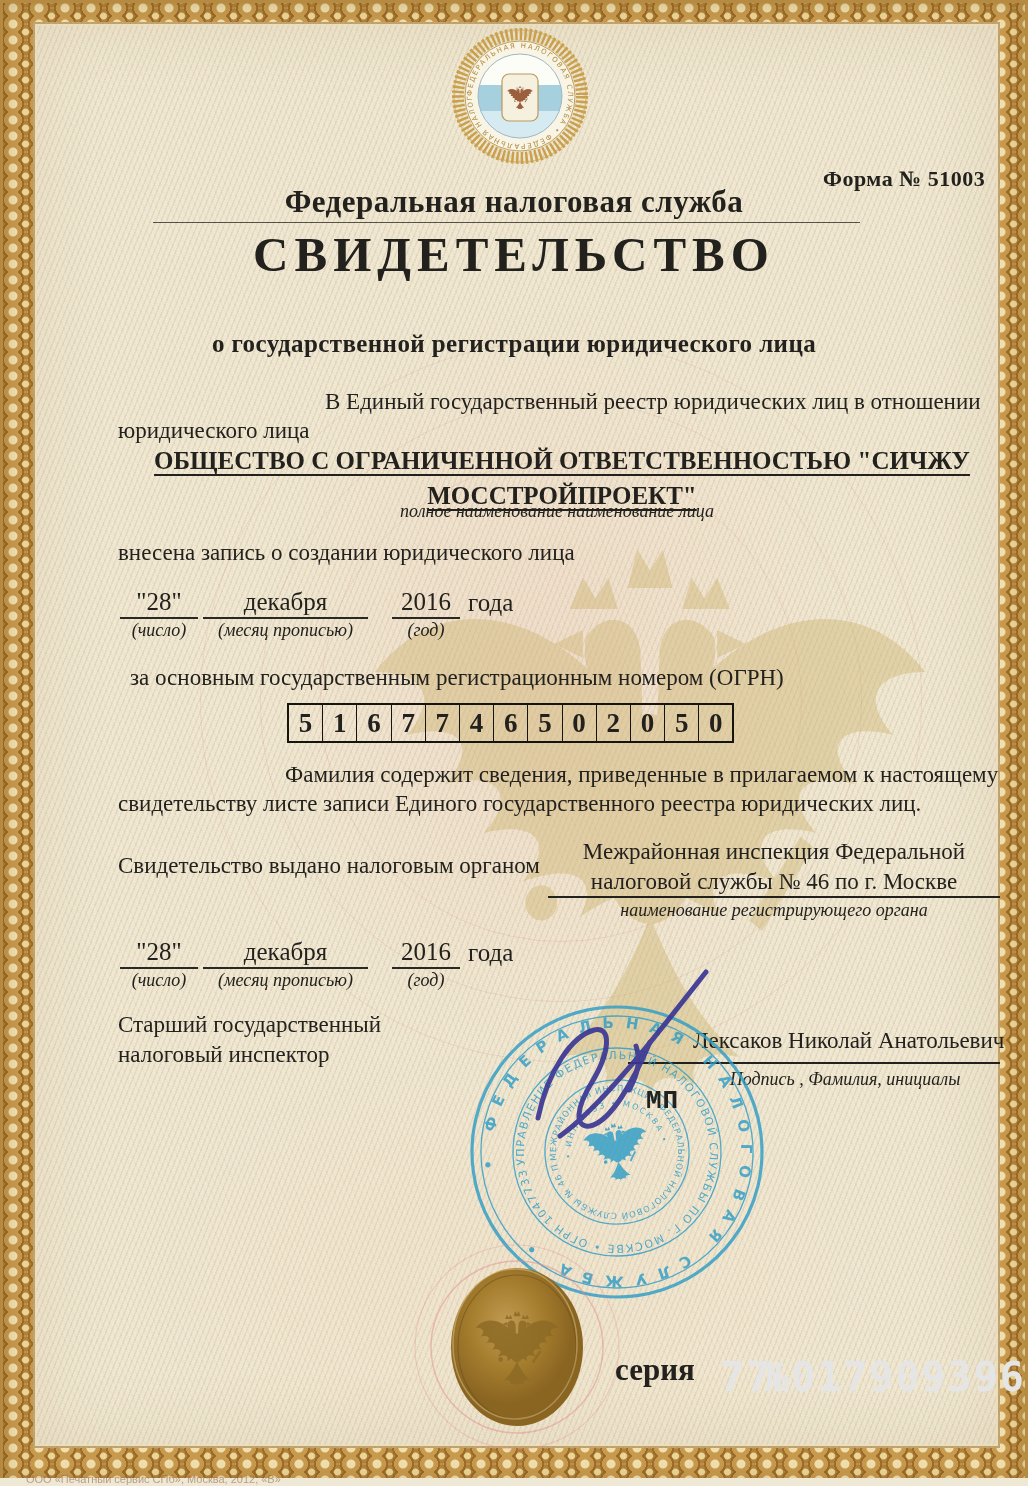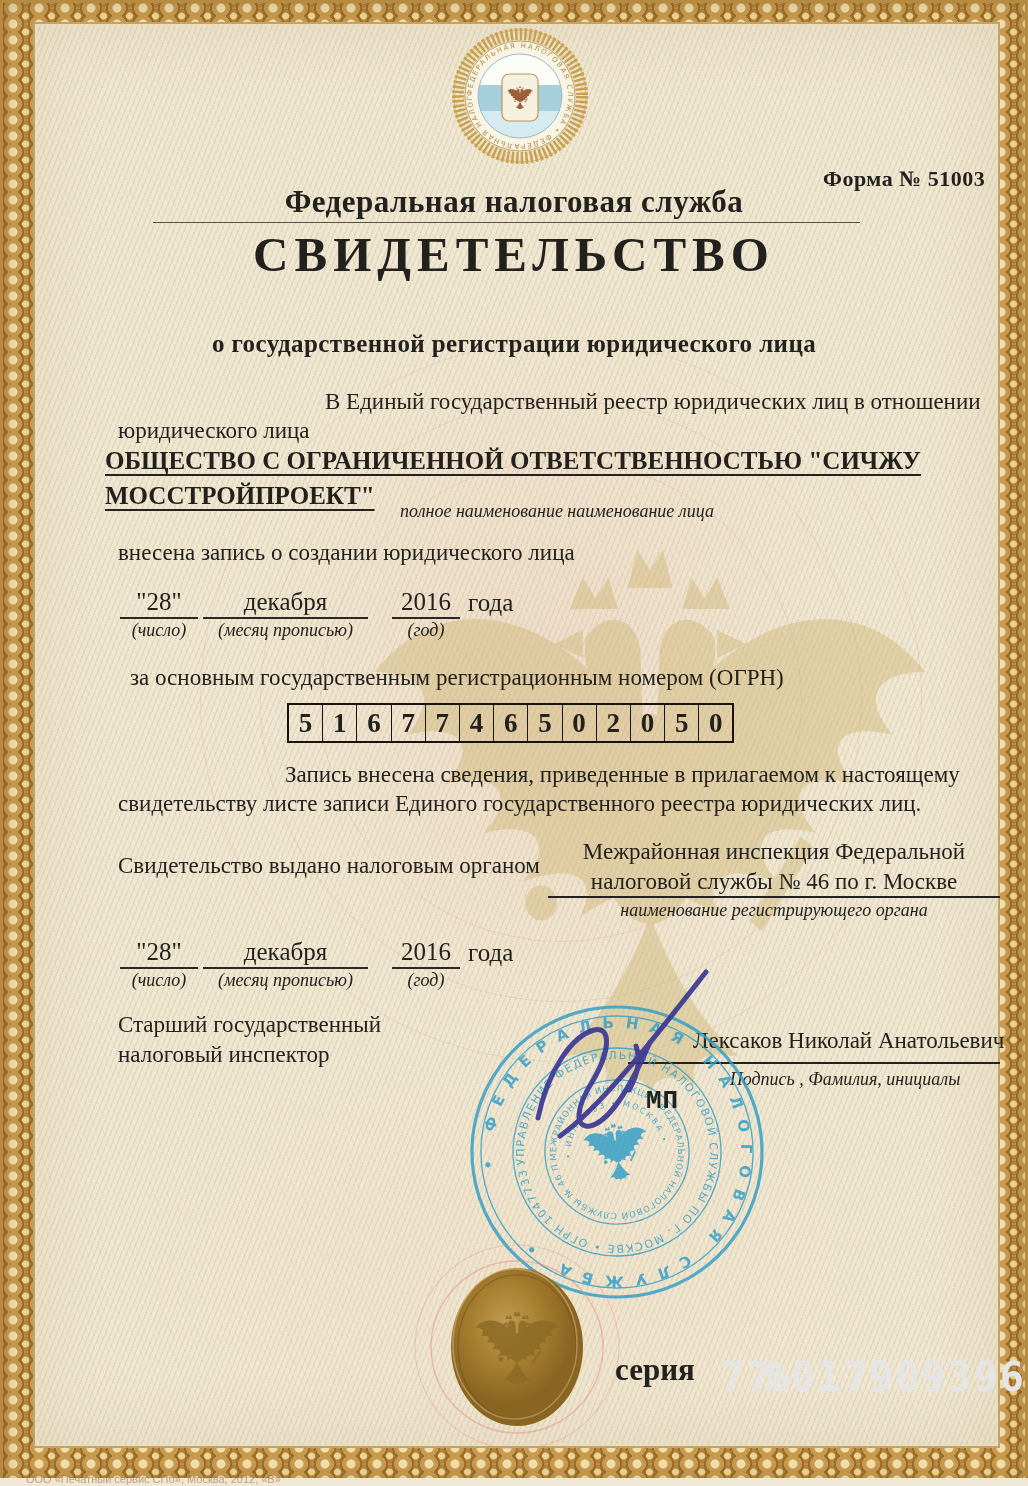--- a/index.html
+++ b/index.html
@@ -25,21 +25,21 @@
     box-shadow:inset 0 0 0 2px rgba(238,222,182,.65), inset 0 0 70px rgba(180,150,100,.18);}
   .rosette{position:absolute;border-radius:50%;border:1px solid rgba(206,120,110,.16);}
   .abs{position:absolute;}
   .center{left:0;width:1028px;text-align:center;}
   .form-label{font-size:22px;font-weight:bold;letter-spacing:.5px;}
   .agency{font-size:31px;font-weight:bold;letter-spacing:.5px;}
   .rule{height:0;border-top:1.6px solid rgba(60,55,45,.85);}
   .doc-title{font-size:49px;font-weight:bold;letter-spacing:6px;}
   .subtitle{font-size:25px;font-weight:bold;letter-spacing:.4px;}
   .body-t{font-size:23px;}
-  .company{left:105px;width:878px;text-align:left;font-size:25px;font-weight:bold;line-height:35px;}
+  .company{left:123px;width:878px;text-align:center;font-size:25px;font-weight:bold;line-height:35px;}
   .company span{text-decoration:underline;text-decoration-thickness:2px;text-underline-offset:5px;}
   .small-cap{font-size:18px;font-style:italic;}
   .dcol{position:absolute;text-align:center;}
   .dval{font-size:25px;border-bottom:2px solid #2a2823;padding:0 6px 1px 6px;display:block;}
   .dcap{font-size:18px;font-style:italic;display:block;margin-top:1px;}
   .ogrn-row{position:absolute;display:flex;border:2.2px solid #16140f;}
   .ogrn-cell{width:33.2px;height:36px;border-left:1.8px solid #16140f;display:flex;
              align-items:center;justify-content:center;font-size:27px;font-weight:bold;}
   .ogrn-cell:first-child{border-left:none;}
   .issuer-name{left:545px;width:458px;text-align:center;font-size:23px;line-height:31px;}
@@ -154,21 +154,21 @@
     <span class="ogrn-cell">4</span>
     <span class="ogrn-cell">6</span>
     <span class="ogrn-cell">5</span>
     <span class="ogrn-cell">0</span>
     <span class="ogrn-cell">2</span>
     <span class="ogrn-cell">0</span>
     <span class="ogrn-cell">5</span>
     <span class="ogrn-cell">0</span>
   </div>
 
-  <div class="abs body-t" style="left:285px;top:762px;">Запись внесена сведения, приведенные в прилагаемом к настоящему</div>
+  <div class="abs body-t" style="left:285px;top:762px;">Фамилия содержит сведения, приведенные в прилагаемом к настоящему</div>
   <div class="abs body-t" style="left:118px;top:791px;">свидетельству листе записи Единого государственного реестра юридических лиц.</div>
 
   <div class="abs body-t" style="left:118px;top:853px;">Свидетельство выдано налоговым органом</div>
   <div class="abs issuer-name" style="top:836px;">Межрайонная инспекция Федеральной</div>
   <div class="abs issuer-name" style="top:866px;">налоговой службы № 46 по г. Москве</div>
   <div class="issuer-rule" style="left:548px;top:896px;width:452px;"></div>
   <div class="abs small-cap" style="left:545px;width:458px;text-align:center;top:900px;">наименование регистрирующего органа</div>
 
   <div class="dcol" style="left:120px;top:938px;width:78px;">
     <span class="dval">"28"</span>

